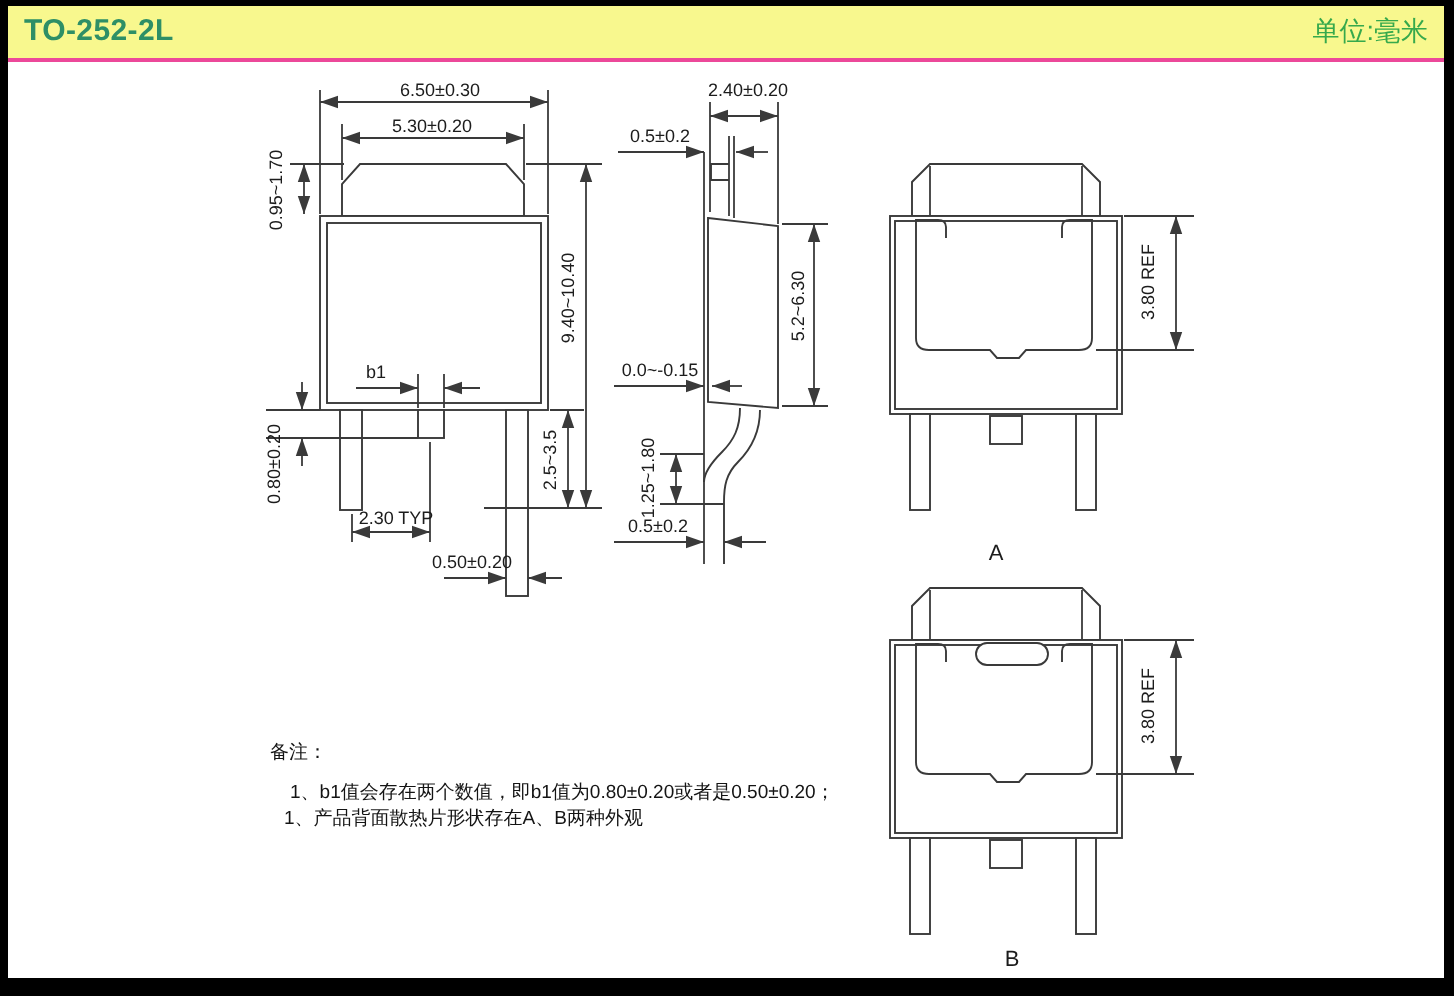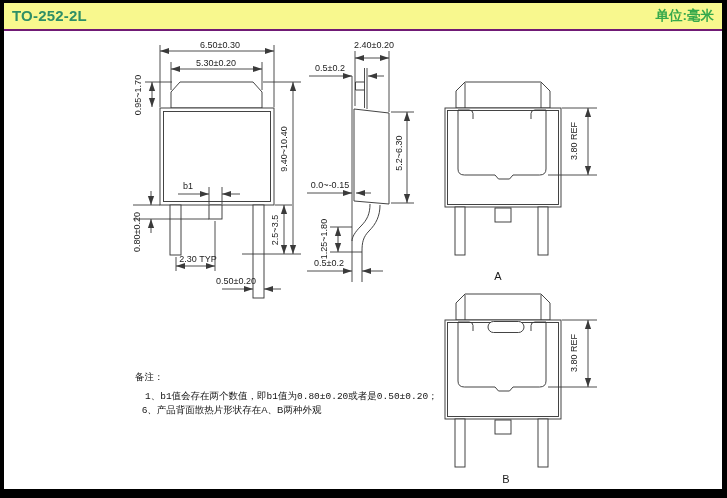--- a/index.html
+++ b/index.html
@@ -15,41 +15,41 @@
     border:3px solid #000;
     border-left-width:4px;
     border-right-width:5px;
     border-bottom-width:9px;
     pointer-events:none;
     z-index:5;
   }
   .header{
     position:absolute;left:3px;right:4px;top:2px;height:29px;
     background:#F8F88E;
-    border-bottom:2px solid #701a75;
+    border-bottom:2px solid #ec4899;
     display:flex;align-items:center;justify-content:space-between;
     padding:0 9px;box-sizing:border-box;
     z-index:2;
     text-align:right;
   }
   .title{font-size:15px;font-weight:bold;color:#2E8F66;letter-spacing:.2px;}
-  .unit{font-size:13.5px;font-weight:bold;color:#36A94C;}
+  .unit{font-size:13.5px;font-weight:normal;color:#36A94C;}
   svg.drawing{position:absolute;left:0;top:0;z-index:1;}
   .ln{stroke:#3a3a3a;stroke-width:.9;fill:none;}
   .shape{stroke:#3a3a3a;stroke-width:.95;fill:#ffffff;}
   .open{stroke:#3a3a3a;stroke-width:.95;fill:none;}
   .dtx{font-family:"Liberation Sans",sans-serif;font-size:9px;fill:#1c1c1c;}
   .vlabel{font-family:"Liberation Sans",sans-serif;font-size:11px;fill:#1c1c1c;}
   .notes{
     position:absolute;left:135px;top:370px;width:330px;
     font-size:9.5px;color:#141414;z-index:2;line-height:13px;
   }
   .notes .nh{margin-bottom:7px;}
   .notes .ni{margin-left:10px;}
-  .notes .n1{margin-left:10px;font-family:Liberation Mono, monospace;}
+  .notes .n1{margin-left:10px;}
   .notes .n2{margin-left:7px;}
 </style>
 </head>
 <body>
 
 <div class="page">
 
   <div class="header">
     <span class="title">TO-252-2L</span>
     <span class="unit">单位:毫米</span>
@@ -192,17 +192,17 @@
       <line class="ln" x1="548" y1="387" x2="597" y2="387"></line>
       <line class="ln" x1="588" y1="320" x2="588" y2="387" marker-start="url(#arr)" marker-end="url(#arr)"></line>
       <text class="dtx" text-anchor="middle" transform="rotate(-90 577 353)" x="577" y="353">3.80 REF</text>
       <text class="vlabel" text-anchor="middle" x="506" y="483">B</text>
     </g>
   </svg>
 
   <div class="notes">
     <div class="nh">备注：</div>
     <div class="n1">1、b1值会存在两个数值，即b1值为0.80±0.20或者是0.50±0.20；</div>
-    <div class="n2">6、产品背面散热片形状存在A、B两种外观</div>
+    <div class="n2">1、产品背面散热片形状存在A、B两种外观</div>
   </div>
 
   <div class="frame"></div>
 </div>
 
 </body></html>

